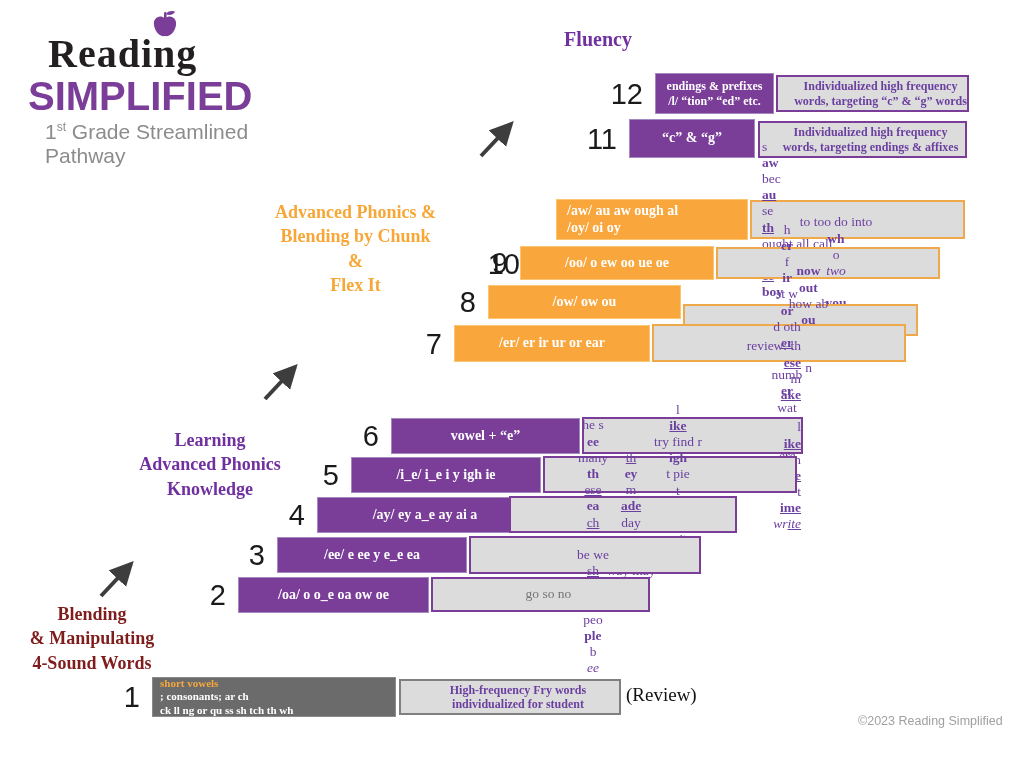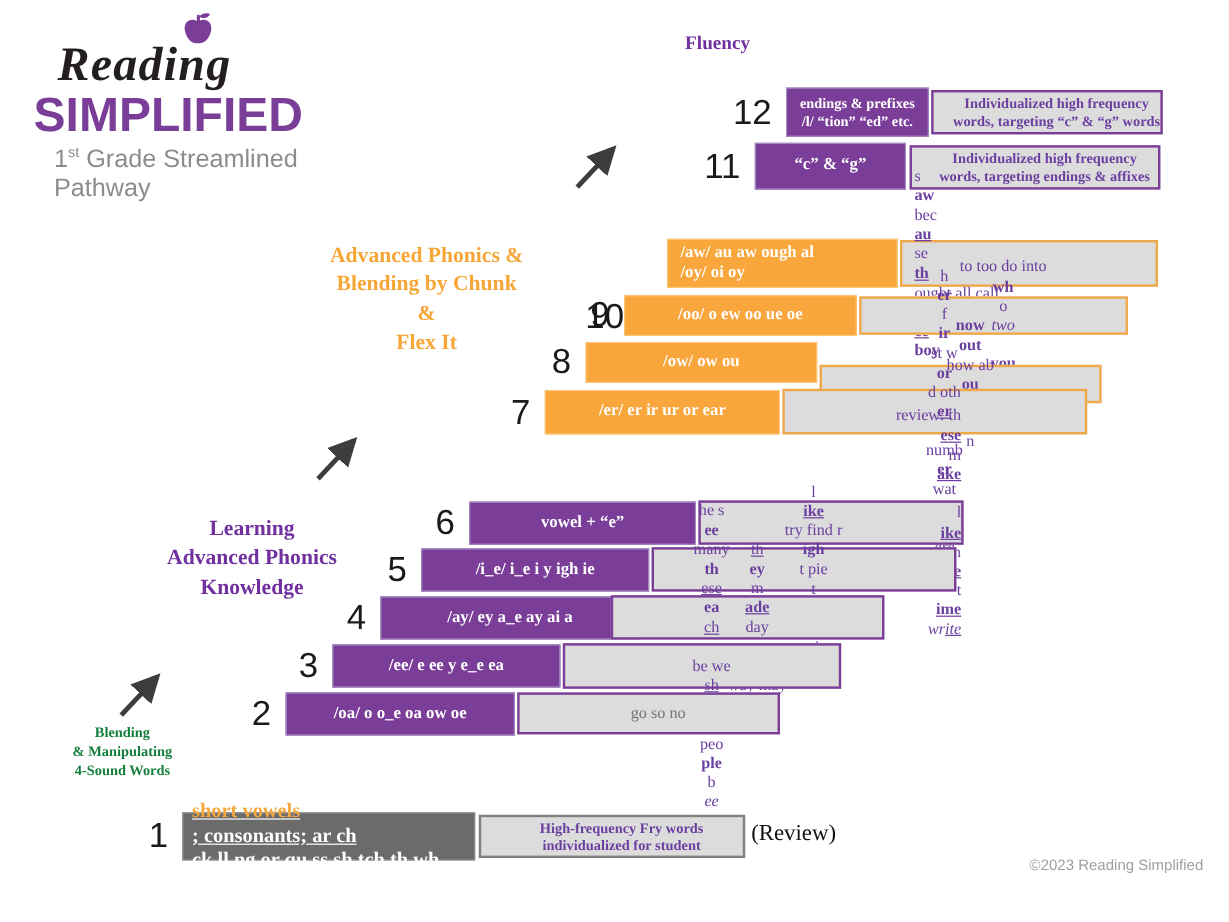--- a/index.html
+++ b/index.html
@@ -2,34 +2,34 @@
 <html><head>
 <meta charset="utf-8">
 <style>
   html,body{margin:0;padding:0;background:#fff;}
   #canvas{position:relative;width:1024px;height:768px;background:#ffffff;overflow:hidden;
           font-family:"Liberation Serif",serif;}
 
   
   .logo{position:absolute;left:28px;top:8px;width:300px;}
   .logo-script{position:absolute;left:20px;top:22px;font-family:"Liberation Serif",serif;
-               font-style:italic;font-weight:700;font-size:40px;color:#231f20;letter-spacing:1px;}
+               font-weight:700;font-size:40px;color:#231f20;letter-spacing:1px;}
   .logo-main{position:absolute;left:0px;top:66px;font-family:"Liberation Sans",sans-serif;
              font-weight:700;font-size:40px;color:#7a3d98;letter-spacing:0px;}
   .logo-tag{position:absolute;left:17px;top:112px;font-family:"Liberation Sans",sans-serif;
             font-size:21px;color:#8c8c8c;}
   .logo-tag sup{font-size:12px;text-align:right;}
   .apple{position:absolute;left:122px;top:2px;width:30px;height:30px;}
 
   
   .seclabel{position:absolute;font-weight:700;text-align:center;line-height:1.35;}
-  .lbl-fluency{left:548px;top:26px;width:100px;font-size:16px;color:#7030a0;}
+  .lbl-fluency{left:548px;top:26px;width:100px;font-size:20px;color:#7030a0;}
   .lbl-advanced{left:238px;top:200px;width:235px;font-size:18px;color:#f7a738;}
   .lbl-learning{left:100px;top:428px;width:220px;font-size:18px;color:#7030a0;}
-  .lbl-blending{left:12px;top:602px;width:180px;font-size:12px;color:#15803d;}
+  .lbl-blending{left:2px;top:602px;width:180px;font-size:18px;color:#7f1d1d;}
 
   
   .num{position:absolute;font-family:"Liberation Sans",sans-serif;font-size:29px;color:#1a1a1a;
        text-align:right;}
   .lbox{position:absolute;display:flex;flex-direction:column;justify-content:center;align-items:center;
         color:#fff;font-weight:700;font-size:14px;text-align:center;line-height:1.2;box-sizing:border-box;}
   .lbox.purple{background:#7a3d98;border:1px solid #a488c0;}
   .lbox.orange{background:#f9a63c;border:1px solid #fbc571;}
   .lbox.dark{background:#6b6b6b;border:1px solid #8a8a8a;}
   .lbox.leftalign{align-items:flex-start;text-align:left;padding-left:10px;}
@@ -118,18 +118,18 @@
 
   <div class="num" style="left:213px;top:538px;width:52px;line-height:35px;">3</div>
   <div class="lbox purple" style="left:277px;top:537px;width:190px;height:36px;">/ee/ e ee  y e_e ea</div>
   <div class="rbox pb" style="left:469px;top:536px;width:232px;height:38px;">he s<b>ee</b> many <b>th</b><u>ese</u> <b>ea</b><u>ch</u><br>be we <u>sh</u>e he<u>re</u> peo<b>ple</b> b<i>ee</i>n</div>
 
   <div class="num" style="left:174px;top:578px;width:52px;line-height:35px;">2</div>
   <div class="lbox purple" style="left:238px;top:577px;width:191px;height:36px;">/oa/ o o_e oa ow oe</div>
   <div class="rbox pb graytext" style="left:431px;top:577px;width:219px;height:35px;">go so no</div>
 
   <div class="num" style="left:88px;top:678px;width:52px;line-height:39px;">1</div>
-  <div class="lbox dark leftalign" style="left:152px;top:677px;width:244px;height:40px;font-size:17px;padding-left:7px;text-decoration:underline;"><span style="color:#f5a83d">short vowels</span>; consonants; ar ch<br>ck ll ng or qu ss sh tch th wh</div>
+  <div class="lbox dark leftalign" style="left:152px;top:677px;width:244px;height:40px;font-size:11px;padding-left:7px;"><span style="color:#f5a83d">short vowels</span>; consonants; ar ch<br>ck ll ng or qu ss sh tch th wh</div>
   <div class="rbox gb emph" style="left:399px;top:679px;width:222px;height:36px;">High-frequency Fry words<br>individualized for student</div>
   <div class="review">(Review)</div>
 
   <div class="copyright">©2023 Reading Simplified</div>
 </div>
 
 </body></html>

